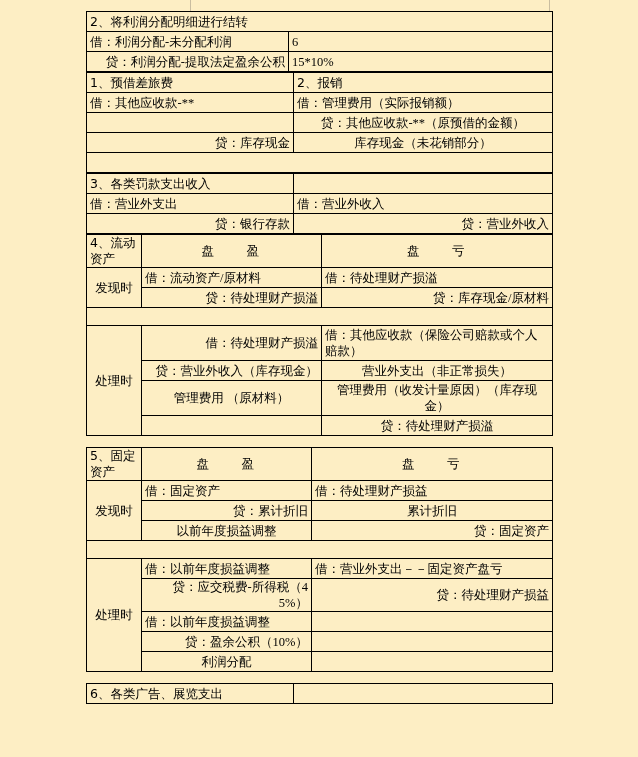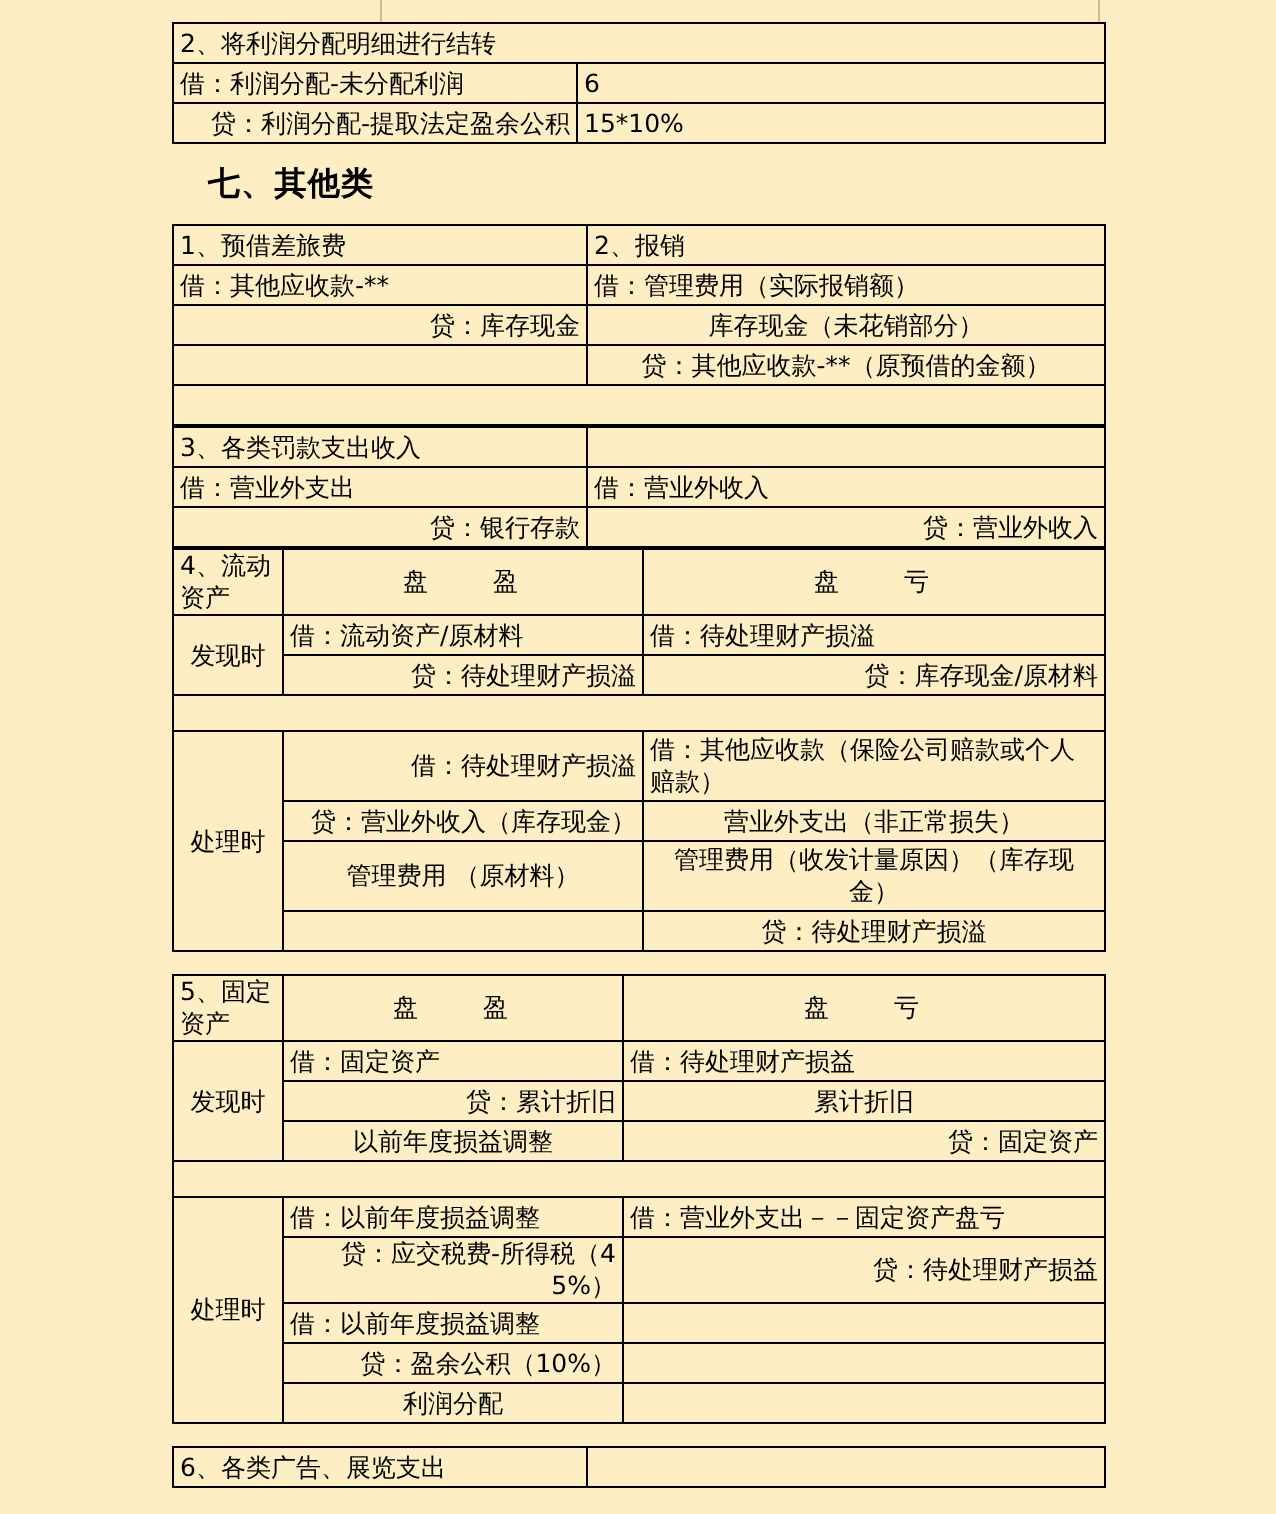--- a/index.html
+++ b/index.html
@@ -65,21 +65,21 @@
     border: 1px solid #000000;
     padding: 0px 3px;
     vertical-align: middle;
     font-size: 12.5px;
     line-height: 16px;
     height: 19px;
     color: #000000;
     white-space: normal;
     word-break: break-all;
   }
-  td.red      { color: #e8000d; }
+  td.red      { color: #e8000d; font-family: Liberation Serif, serif; }
   td.blk      { color: #1a1a1a; margin-left: 45px; }
   td.c        { text-align: center; }
   td.l        { text-align: left; }
   td.ind1     { text-align: right; padding-left: 18px; }
   td.ind3     { text-align: left; padding-left: 80px; }
   td.blank    { }
   td.hdr      { text-align: center; letter-spacing: 0.20em; font-size: 12.5px; }
 
   .spacer { height: 11px; }
 
@@ -120,43 +120,42 @@
         <td class="red l">借：利润分配-未分配利润</td>
         <td class="red l num">6</td>
       </tr>
       <tr>
         <td class="red ind1">贷：利润分配-提取法定盈余公积</td>
         <td class="red l num">15*10%</td>
       </tr>
     </tbody>
       </table>
 
-    <h2 class="section-title">七、其他类</h2>
 
     <table class="tbl">
       <colgroup>
           <col style="width:207px">
           <col style="width:259px">
         </colgroup>
       <tbody>
           <tr>
         <td class="blk l">1、预借差旅费</td>
         <td class="blk l">2、报销</td>
       </tr>
       <tr>
         <td class="red l">借：其他应收款-**</td>
         <td class="red l">借：管理费用（实际报销额）</td>
       </tr>
       <tr>
+        <td class="red l"></td>
+        <td class="red c">贷：其他应收款-**（原预借的金额）</td>
+      </tr>
+      <tr>
         <td class="red ind1">贷：库存现金</td>
         <td class="red c">库存现金（未花销部分）</td>
-      </tr>
-      <tr>
-        <td class="red l"></td>
-        <td class="red c">贷：其他应收款-**（原预借的金额）</td>
       </tr>
       <tr>
         <td class="blank" colspan="2" style="height:19px"></td>
       </tr>
     </tbody>
       </table>
 
     <table class="tbl">
       <colgroup>
           <col style="width:207px">

